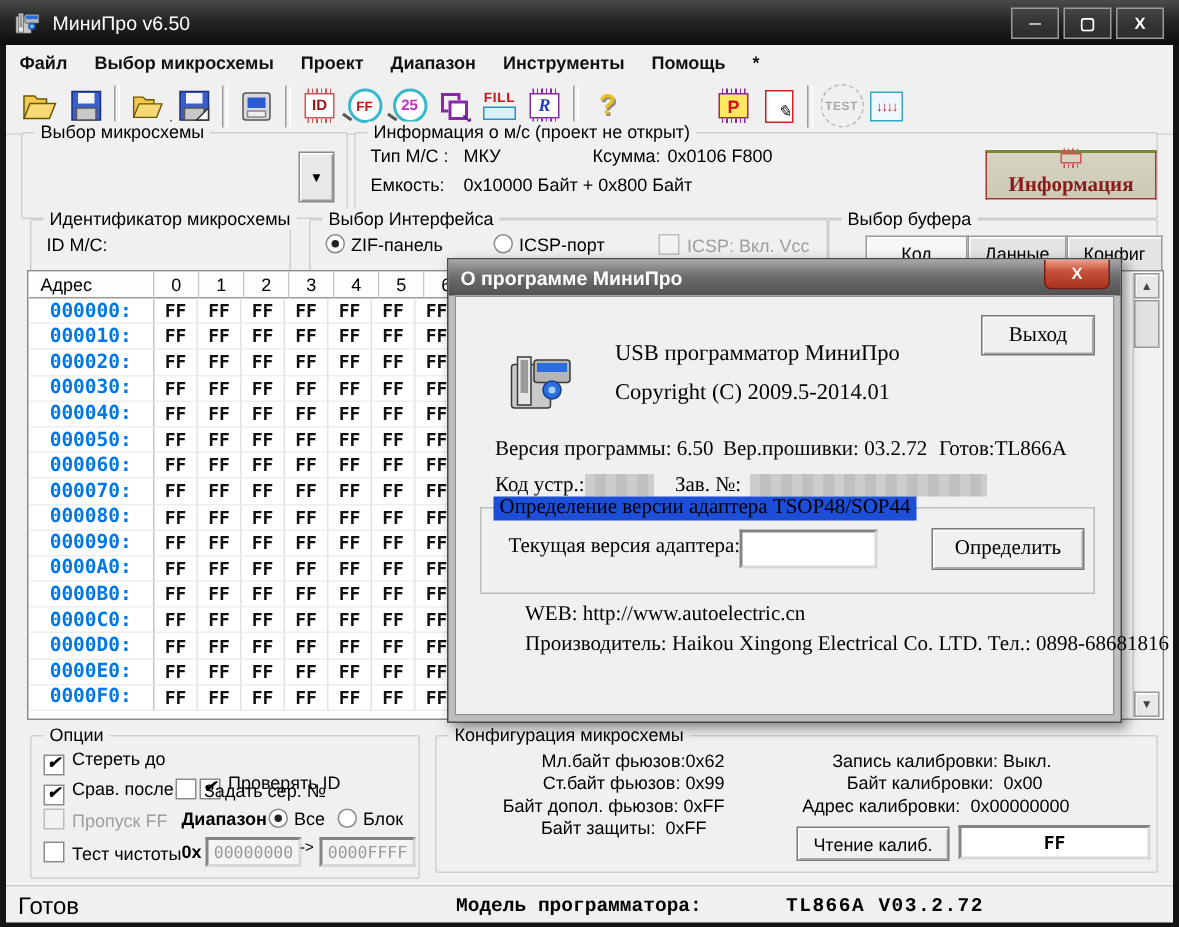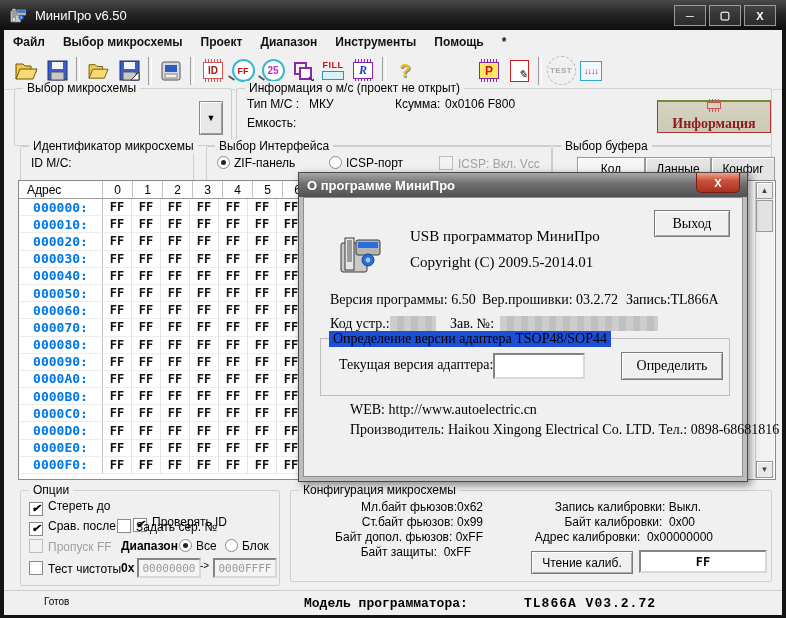--- a/index.html
+++ b/index.html
@@ -103,21 +103,21 @@
   #dlg-body{position:absolute;left:4px;right:4px;top:24px;bottom:4px;background:#f0f0f0;border:1px solid #8f8f8f;
     font-family:"Liberation Serif",serif;font-size:14px;}
   #dlg-icon{position:absolute;left:36px;top:38px;width:42px;height:38px;}
   .dlg-abs{position:absolute;white-space:nowrap;}
   #adapter-group{position:absolute;left:16px;top:140px;width:408px;height:56px;border:1px solid #bdbdbd;}
   #adapter-group .gb-title{background:#1d4ed8;font-family:"Liberation Serif",serif;font-size:14px;}
   .blur{position:absolute;height:15px;background:repeating-linear-gradient(90deg,#cdcdcd 0 7px,#c0c0c0 7px 14px);}
   
   #statusbar{position:absolute;left:0;top:560px;width:778px;height:24px;border-top:1px solid #cdcdcd;
     background:#f0f0f0;}
-  #status-ready{position:absolute;left:8px;top:5px;font-size:10px;margin-left:32px;}
+  #status-ready{position:absolute;left:8px;top:5px;font-size:16px;}
   .mono-b{font-family:"Liberation Mono",monospace;font-weight:bold;font-size:13px;}
   #status-model-label{position:absolute;left:300px;top:5px;}
   #status-model-value{position:absolute;left:520px;top:5px;letter-spacing:1px;}
   #status-counter{position:absolute;left:654px;top:3px;width:106px;height:17px;border:1px solid #b5b5b5;
     background:#fafafa;display:flex;align-items:center;justify-content:center;
     font-family:"DejaVu Sans Mono",monospace;font-size:11px;}
 </style>
 </head>
 <body>
 
@@ -262,20 +262,21 @@
       <div class="combo-btn" style="left:184px;top:12px;width:22px;height:32px;">▼</div>
     </div>
 
     <div class="groupbox" style="left:232px;top:58px;width:534px;height:56px;">
       <span class="gb-title">Информация о м/с (проект не открыт)</span>
       <span class="lbl" style="left:10px;top:8px;">Тип М/С :</span>
       <span class="lbl" style="left:72px;top:8px;">МКУ</span>
       <span class="lbl" style="left:158px;top:8px;">Ксумма:</span>
       <span class="lbl" style="left:208px;top:8px;">0x0106 F800</span>
       <span class="lbl" style="left:10px;top:27px;">Емкость:</span>
+      <span class="lbl" style="left:72px;top:27px;">0x10000 Байт  + 0x800 Байт</span>
       <div style="position:absolute;left:420px;top:11px;width:112px;height:30px;border:1px solid #a33;border-top:2px solid #7a8a30;
                   background:linear-gradient(#d6d3c2,#ccc9b6);display:flex;align-items:center;justify-content:center;gap:7px;
                   font-family:'Liberation Serif',serif;font-weight:bold;font-size:14px;color:#8B1A1A;flex-direction:column;">
         <span class="chipbox chip-red pins-h" style="width:12px;height:10px;background:#d6d3c2;"></span>
         <span>Информация</span>
       </div>
     </div>
 
     <div class="groupbox" style="left:16px;top:116px;width:172px;height:36px;">
       <span class="gb-title">Идентификатор микросхемы</span>
@@ -527,21 +528,21 @@
           <rect x="16" y="4" width="24" height="15" rx="2" fill="#b5b5b5" stroke="#3a3a3a"></rect>
           <rect x="18" y="6" width="20" height="6" fill="#2a6de0"></rect>
           <circle cx="28" cy="24" r="6" fill="#2a6de0" stroke="#14408c"></circle>
           <circle cx="28" cy="24" r="2.4" fill="#a8ccf4"></circle>
         </svg>
         <div class="btn3d" style="position:absolute;left:350px;top:12px;width:74px;height:25px;font-size:14px;">Выход</div>
         <span class="dlg-abs" style="left:106px;top:30px;font-size:15px;">USB программатор МиниПро</span>
         <span class="dlg-abs" style="left:106px;top:56px;font-size:15px;">Copyright  (C) 2009.5-2014.01</span>
         <span class="dlg-abs" style="left:26px;top:94px;">Версия программы: 6.50</span>
         <span class="dlg-abs" style="left:178px;top:94px;">Вер.прошивки: 03.2.72</span>
-        <span class="dlg-abs" style="left:322px;top:94px;">Запись:TL866A</span>
+        <span class="dlg-abs" style="left:322px;top:94px;">Готов:TL866A</span>
         <span class="dlg-abs" style="left:26px;top:118px;">Код устр.:</span>
         <span class="blur" style="left:86px;top:118px;width:46px;"></span>
         <span class="dlg-abs" style="left:146px;top:118px;">Зав. №:</span>
         <span class="blur" style="left:196px;top:118px;width:158px;"></span>
         <div id="adapter-group">
           <span class="gb-title">Определение версии адаптера TSOP48/SOP44</span>
           <span class="dlg-abs" style="left:18px;top:18px;">Текущая версия адаптера:</span>
           <div class="field" style="position:absolute;left:172px;top:14px;width:88px;height:22px;"></div>
           <div class="btn3d" style="position:absolute;left:300px;top:13px;width:100px;height:26px;font-family:'Liberation Serif',serif;font-size:14px;">Определить</div>
         </div>

